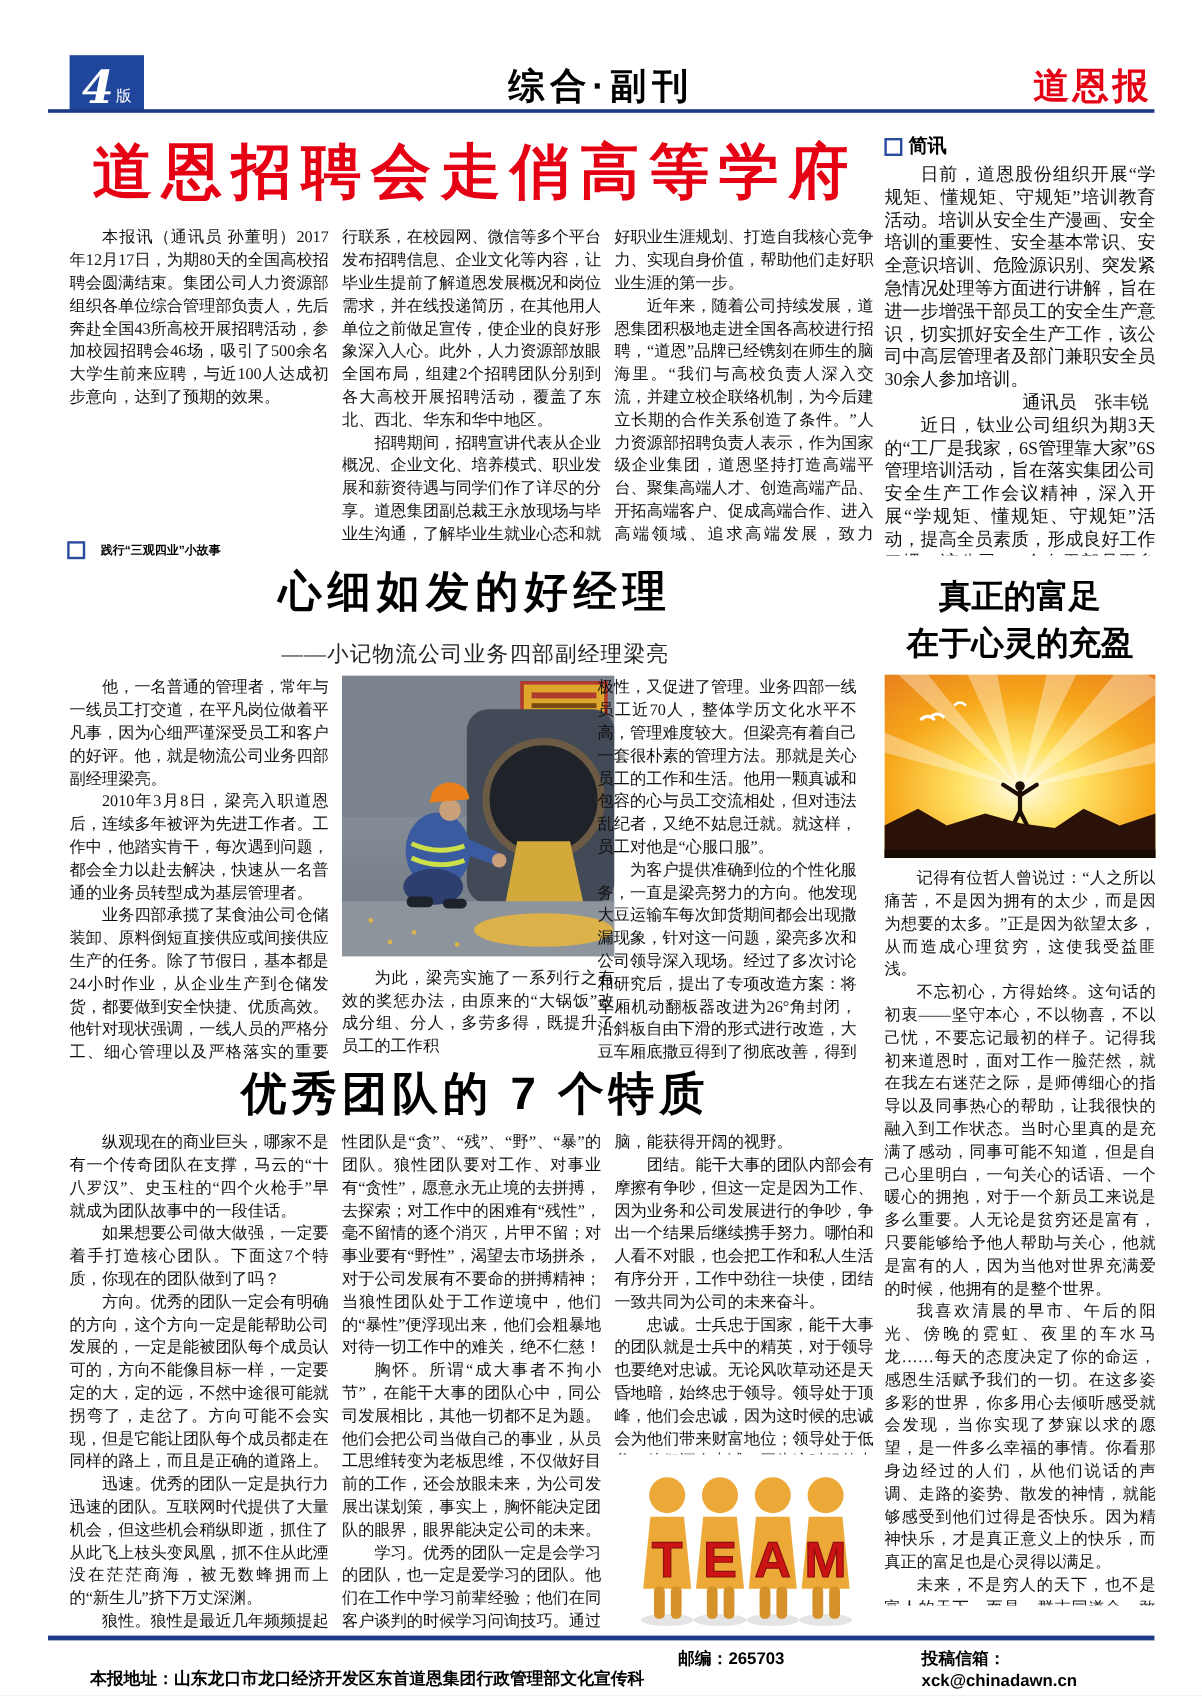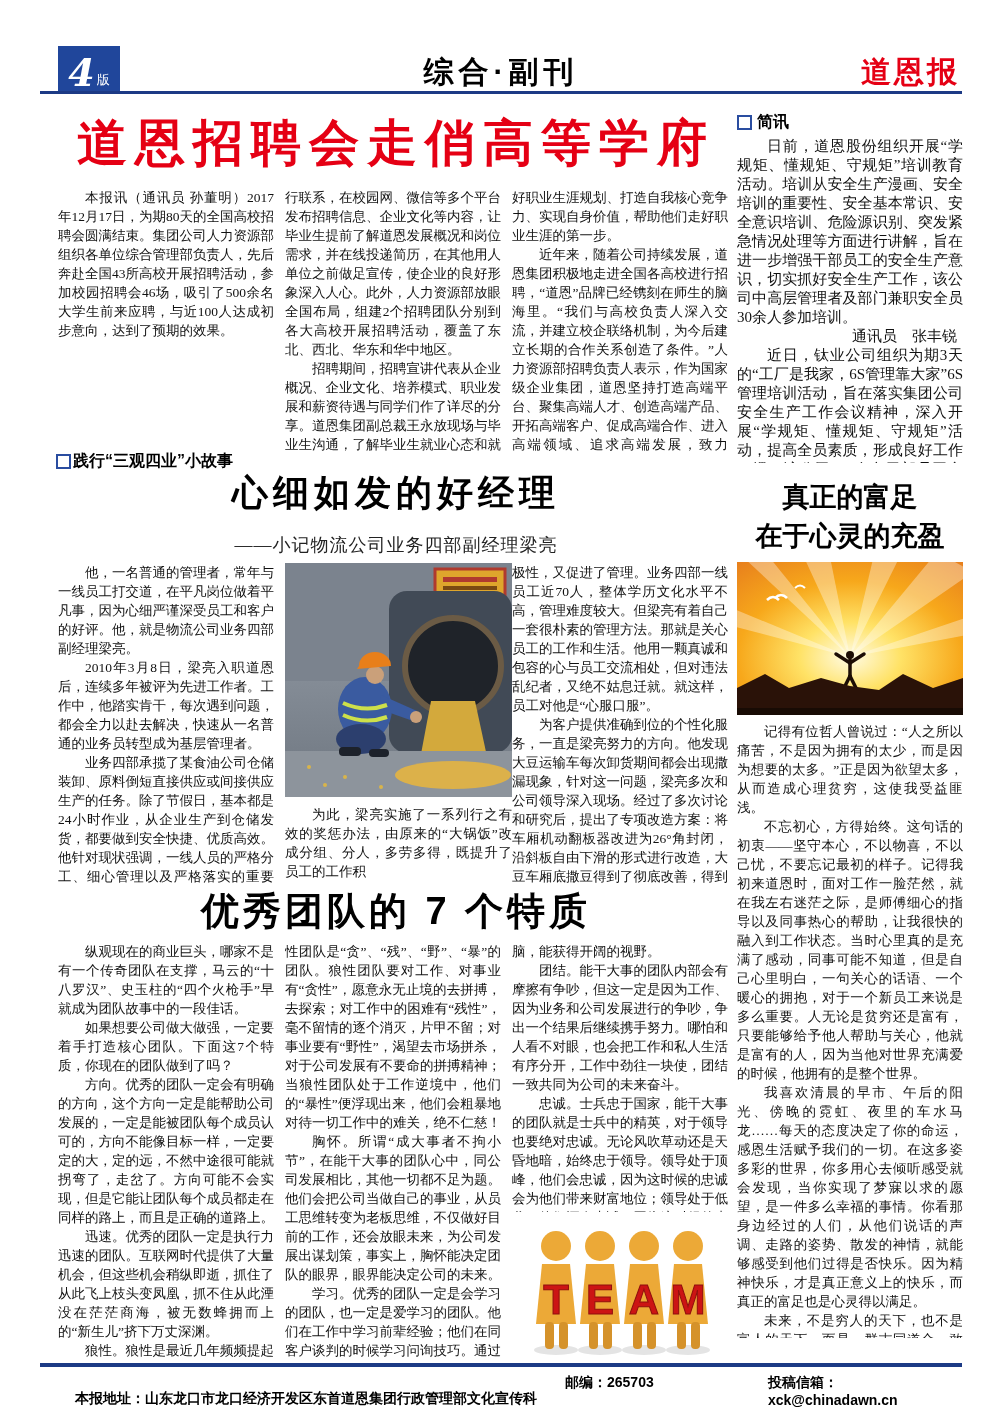--- a/index.html
+++ b/index.html
@@ -40,21 +40,21 @@
 
   
   .briefs-title{position:absolute;left:737px;top:112px;font-family:"Liberation Sans", sans-serif;
     font-weight:bold;font-size:16px;color:#000;display:flex;align-items:center;gap:5px;}
   .sq{display:inline-block;width:11px;height:11px;border:2px solid #2a4da0;background:#fff;}
   .briefs-body{position:absolute;left:737px;top:137px;width:226px;height:326px;
     font-size:15px;line-height:19px;text-align:justify;overflow:hidden;}
 
   
   .kicker{position:absolute;left:56px;top:451px;font-family:"Liberation Sans", sans-serif;
-    font-weight:bold;font-size:16px;display:flex;align-items:center;gap:2px;color:#000;}
+    font-weight:bold;font-size:10px;display:flex;align-items:center;gap:13px;color:#000;}
   .manager-headline{position:absolute;left:58px;width:676px;top:469px;text-align:center;
     font-family:"Liberation Sans", sans-serif;font-weight:900;font-size:36px;letter-spacing:5px;color:#000;}
   .manager-subtitle{position:absolute;left:58px;width:676px;top:533px;text-align:center;
     font-size:18px;color:#222;letter-spacing:1px;}
   .manager-col1{top:563px;height:320px;}
   .worker-photo{position:absolute;left:285px;top:563px;width:227px;height:234px;}
   .manager-col2{left:285px !important;top:805px;height:78px;width:227px;}
   .manager-col3{top:563px;height:320px;}
 
   
@@ -162,21 +162,21 @@
       <ellipse cx="76" cy="176" rx="25" ry="15" fill="#2c3f6e"></ellipse>
       <rect x="54" y="184" width="22" height="9" rx="4" fill="#1d222b"></rect>
       <rect x="84" y="186" width="20" height="8" rx="4" fill="#1d222b"></rect>
     </g>
   </svg>
 
   <div class="col manager-col2">
     <p class="para">为此，梁亮实施了一系列行之有效的奖惩办法，由原来的“大锅饭”改成分组、分人，多劳多得，既提升了员工的工作积</p>
   </div>
 
-  <div class="col manager-col3" style="left:512px;">
+  <div class="col manager-col3" style="left:498px;">
     <p class="para cont">极性，又促进了管理。业务四部一线员工近70人，整体学历文化水平不高，管理难度较大。但梁亮有着自己一套很朴素的管理方法。那就是关心员工的工作和生活。他用一颗真诚和包容的心与员工交流相处，但对违法乱纪者，又绝不姑息迁就。就这样，员工对他是“心服口服”。</p>
     <p class="para">为客户提供准确到位的个性化服务，一直是梁亮努力的方向。他发现大豆运输车每次卸货期间都会出现撒漏现象，针对这一问题，梁亮多次和公司领导深入现场。经过了多次讨论和研究后，提出了专项改造方案：将车厢机动翻板器改进为26°角封闭，沿斜板自由下滑的形式进行改造，大豆车厢底撒豆得到了彻底改善，得到了客户的认可。</p>
 
   </div>
 
   <div class="wealth-headline">
     <div>真正的富足</div>
     <div>在于心灵的充盈</div>
   </div>
 

